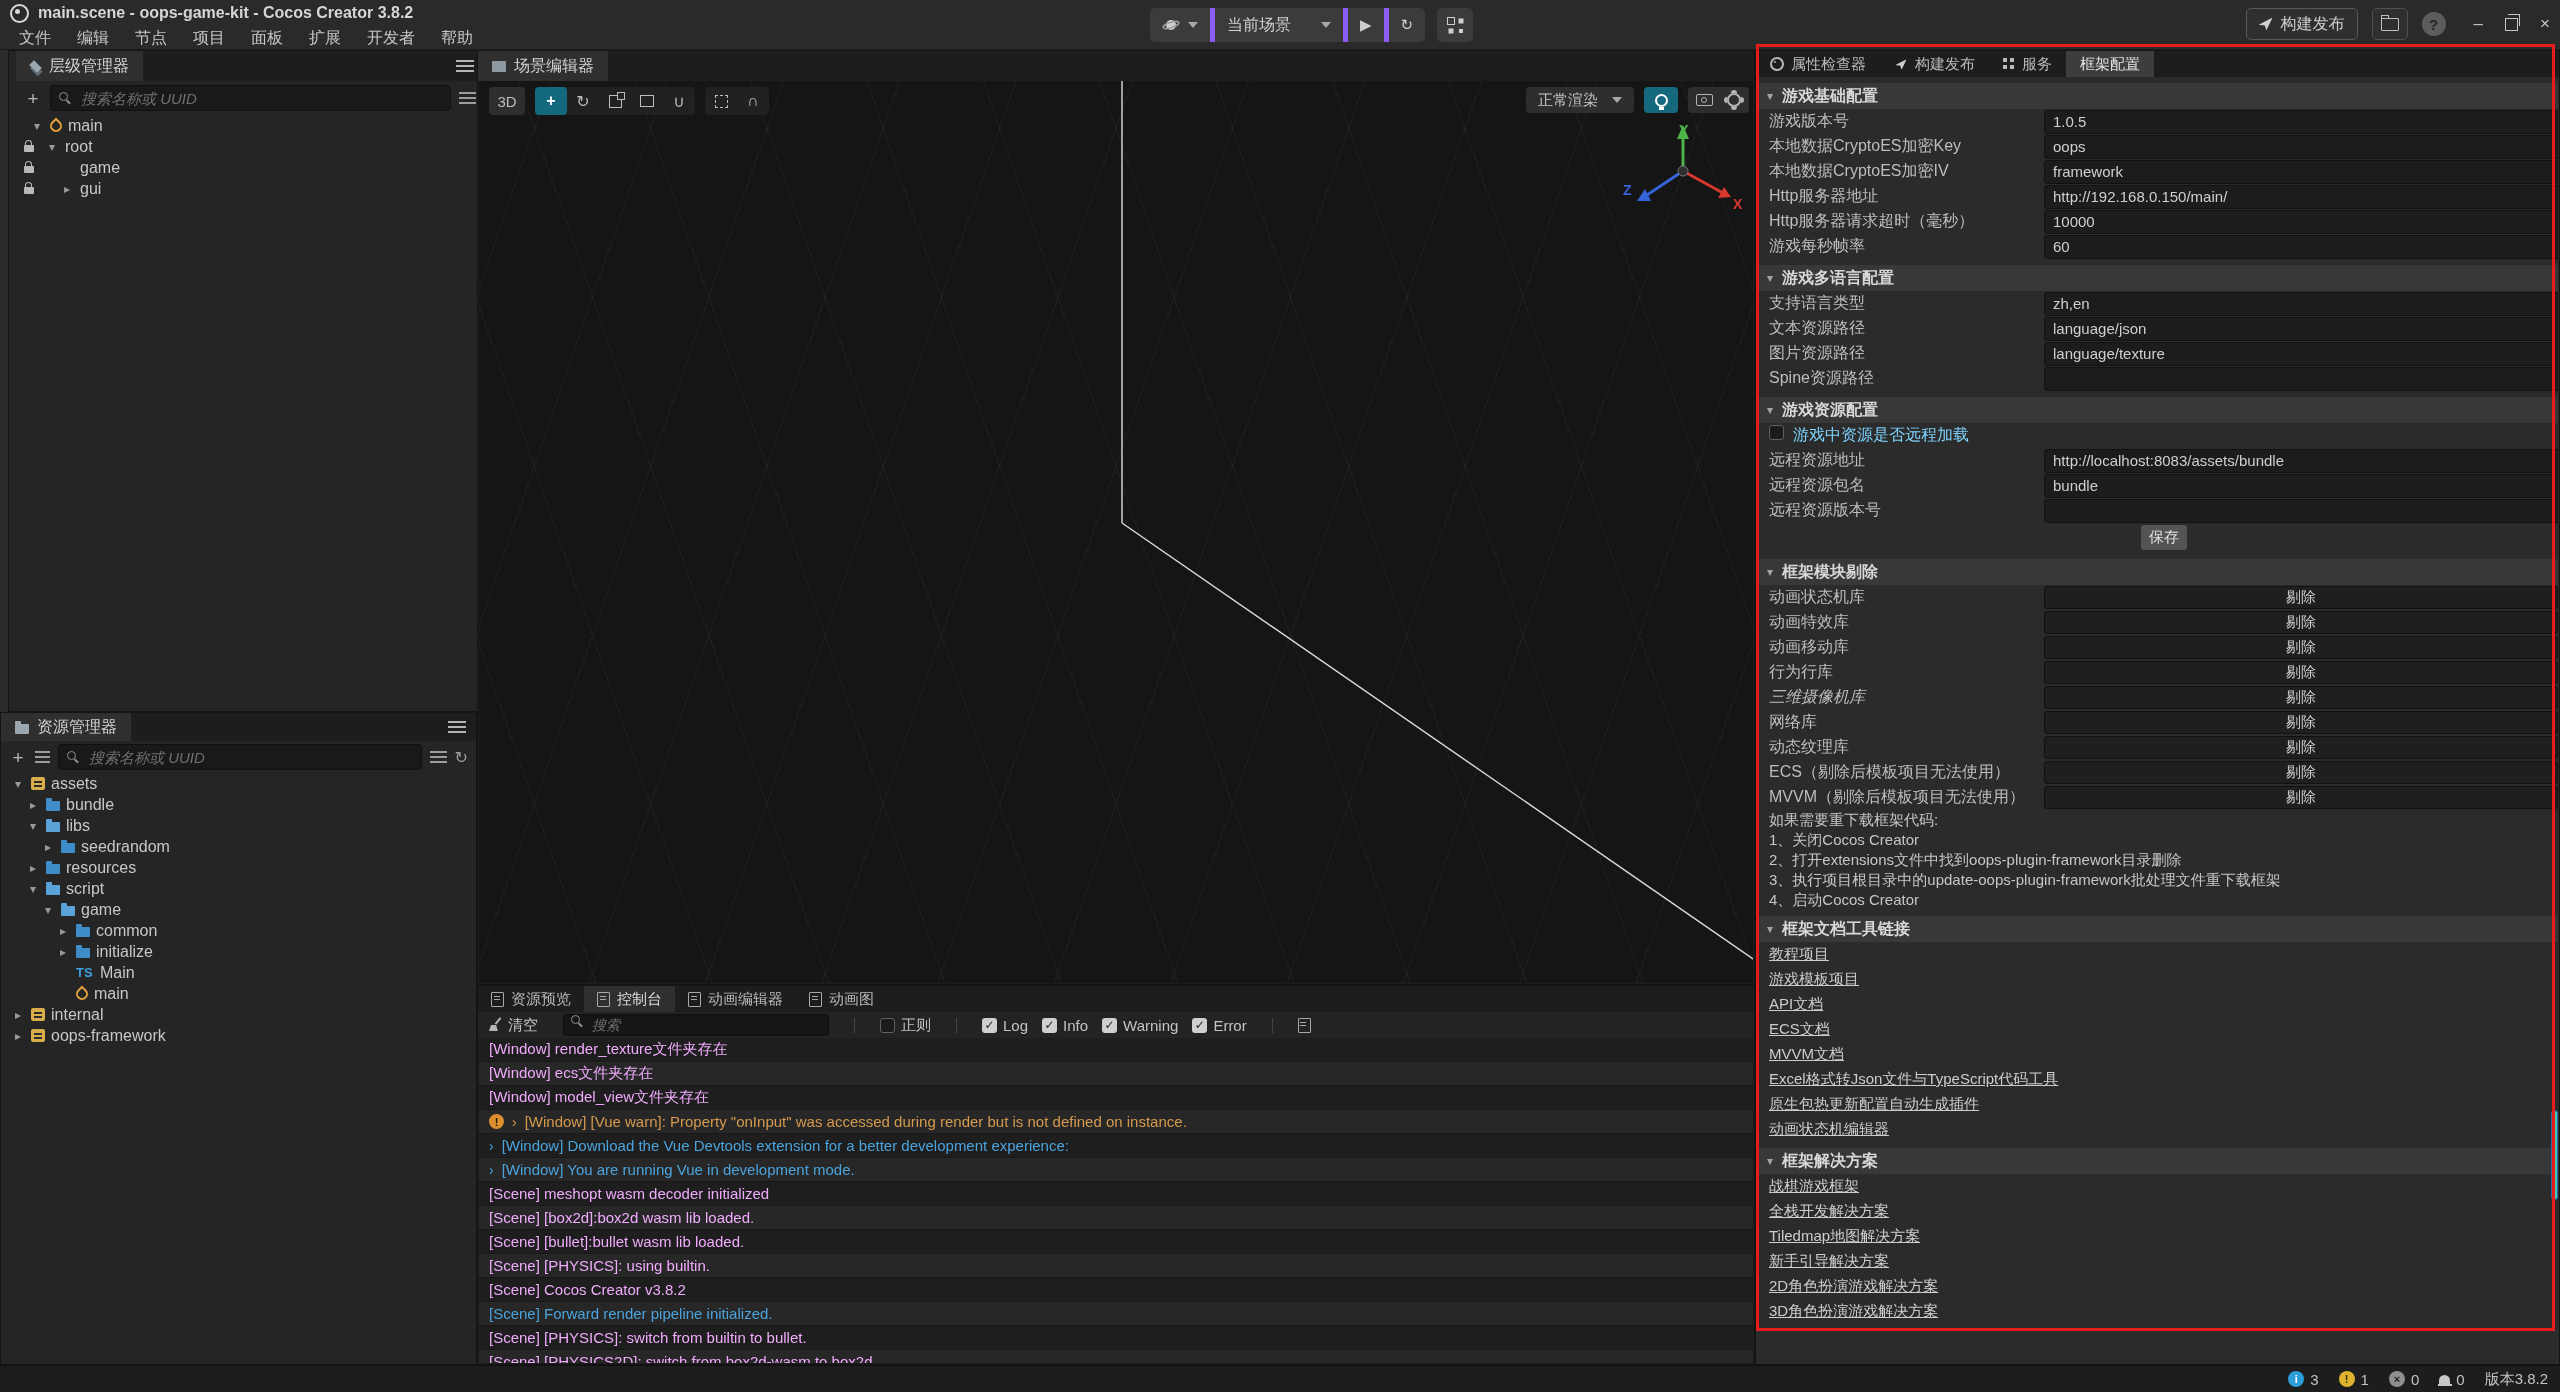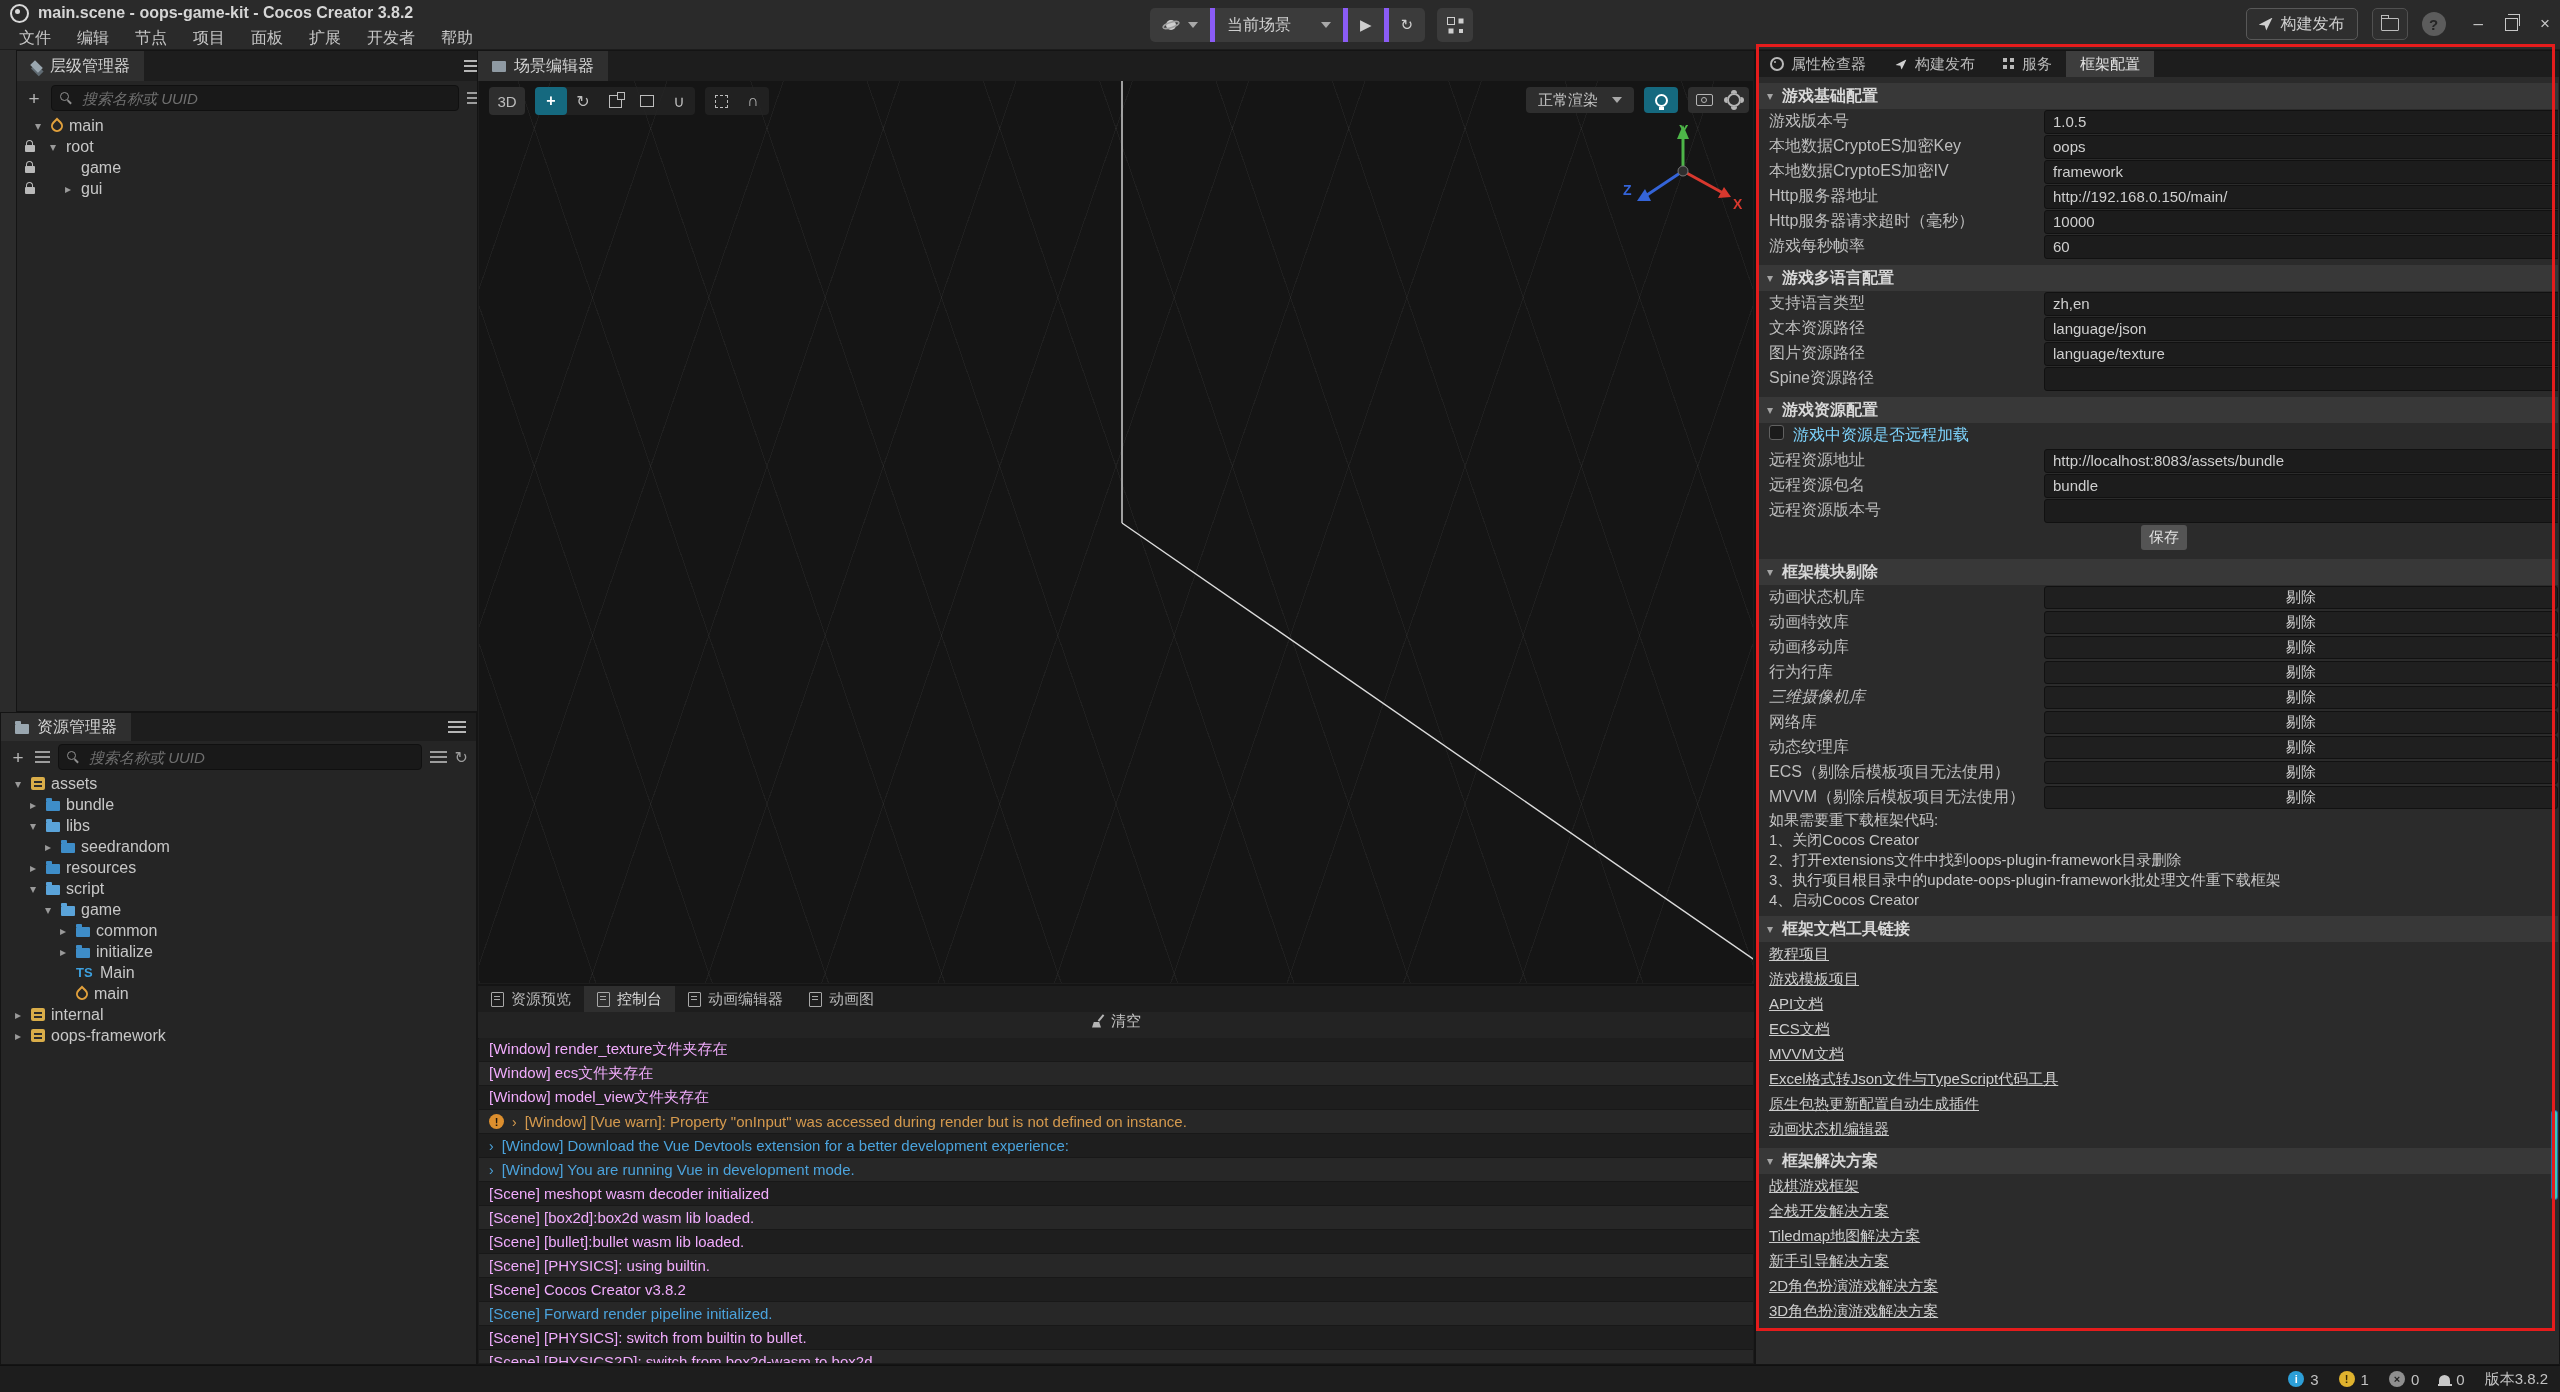--- a/index.html
+++ b/index.html
@@ -85,21 +85,21 @@
   .i-bulb{width:9px;height:9px;border:2px solid #fff;border-radius:50%;position:relative;}
   .i-bulb::after{content:"";position:absolute;left:2px;bottom:-5px;width:5px;height:3px;background:#fff;}
   .camgrp{display:flex;background:#2e2e2e;border-radius:4px;height:26px;align-items:center;padding:0 8px;gap:14px;}
   .i-cam{width:15px;height:10px;border:1.5px solid #b5b5b5;border-radius:2px;position:relative;}
   .i-cam::before{content:"";position:absolute;left:4px;top:1.5px;width:4px;height:4px;border:1.5px solid #b5b5b5;border-radius:50%;}
   .i-gear{width:10px;height:10px;border:2px solid #b5b5b5;border-radius:50%;box-shadow:0 -7px 0 -4px #b5b5b5,0 7px 0 -4px #b5b5b5,-7px 0 0 -4px #b5b5b5,7px 0 0 -4px #b5b5b5;}
   
   .c-tabs{height:26px;background:#1d1d1d;display:flex;align-items:stretch;position:relative;}
   .c-tab{display:flex;align-items:center;gap:7px;padding:0 13px;font-size:15px;color:#b9b9b9;}
   .c-tab.active{background:#2f2f2f;color:#dcdcdc;}
-  .c-toolbar{height:26px;background:#232323;display:flex;align-items:center;gap:25px;padding:0 10px;border-bottom:1px solid #161616;flex-direction:column;}
+  .c-toolbar{height:26px;background:#232323;display:flex;align-items:center;gap:25px;padding:0 10px;border-bottom:1px solid #161616;}
   .c-search{width:250px;height:20px;background:#161616;border:1px solid #0e0e0e;border-radius:3px;display:flex;gap:6px;padding:0 7px;}
   .c-search input{flex:1;background:transparent;border:none;outline:none;color:#ccc;font-style:italic;font-size:14px;font-family:inherit;}
   .c-search input::placeholder{color:#6f6f6f;}
   .vdiv{width:1px;height:15px;background:#454545;}
   .cbrow{display:flex;align-items:center;gap:6px;font-size:15px;color:#c3c3c3;}
   .cb{width:15px;height:15px;border-radius:3px;display:flex;align-items:center;justify-content:center;font-size:12px;font-weight:bold;}
   .cb.on{background:#cfcfcf;color:#1d1d1d;}
   .cb.off{background:#1b1b1b;border:1px solid #616161;box-sizing:border-box;}
   .i-broom{position:relative;width:14px;height:14px;}
   .i-broom::before{content:"";position:absolute;width:2px;height:8px;background:#b5b5b5;transform:rotate(40deg);left:9px;top:-1px;}
@@ -204,21 +204,21 @@
         <span class="i-fold"></span>
       </div>
     <div class="i-help">?</div>
     <div class="winctl">
       <span>–</span>
       <span class="i-restore"></span>
       <span>×</span>
     </div>
   </div>
 
-  <div class="abs panel" style="left:16px;top:50px;width:477px;height:662px;">
+  <div class="abs panel" style="left:8px;top:50px;width:477px;height:662px;padding-left:7px;">
     <div class="p-head">
       <div class="p-tab">
         <span class="i-layers"></span>
         <span>层级管理器</span>
       </div>
       <span class="p-burger"></span>
     </div>
     <div class="toolbar">
       <span class="i-plus">+</span>
       <div class="search">

